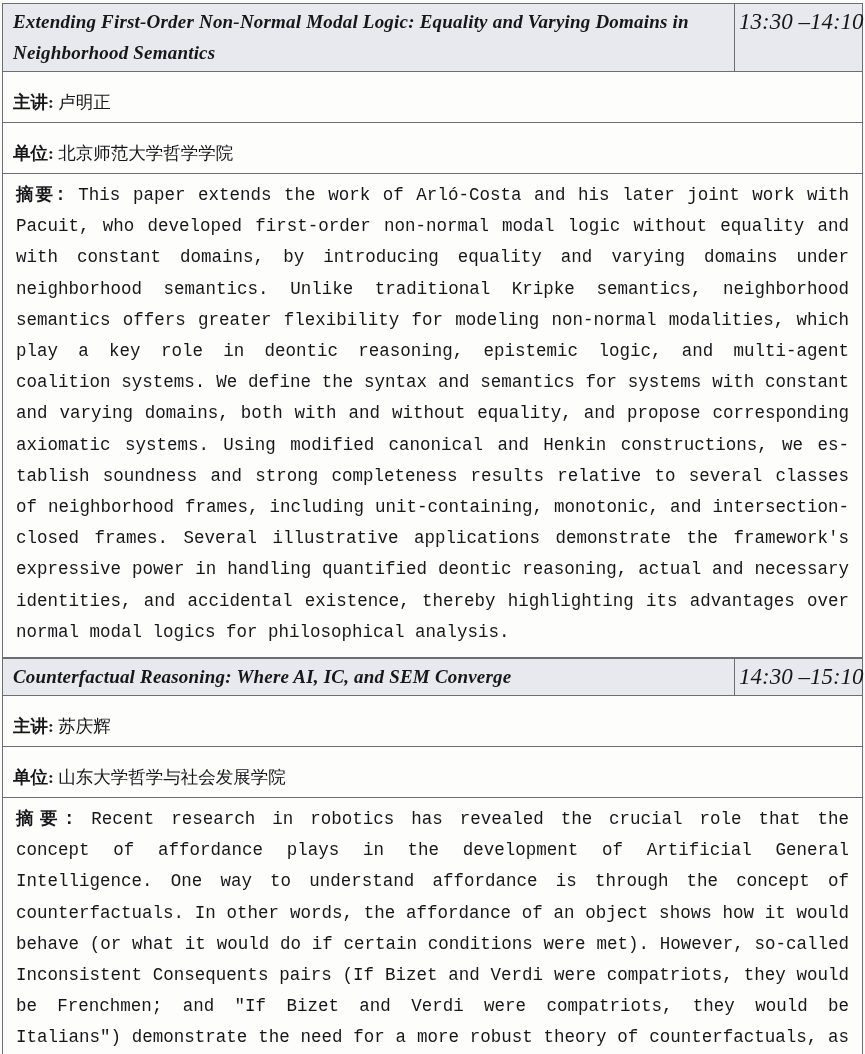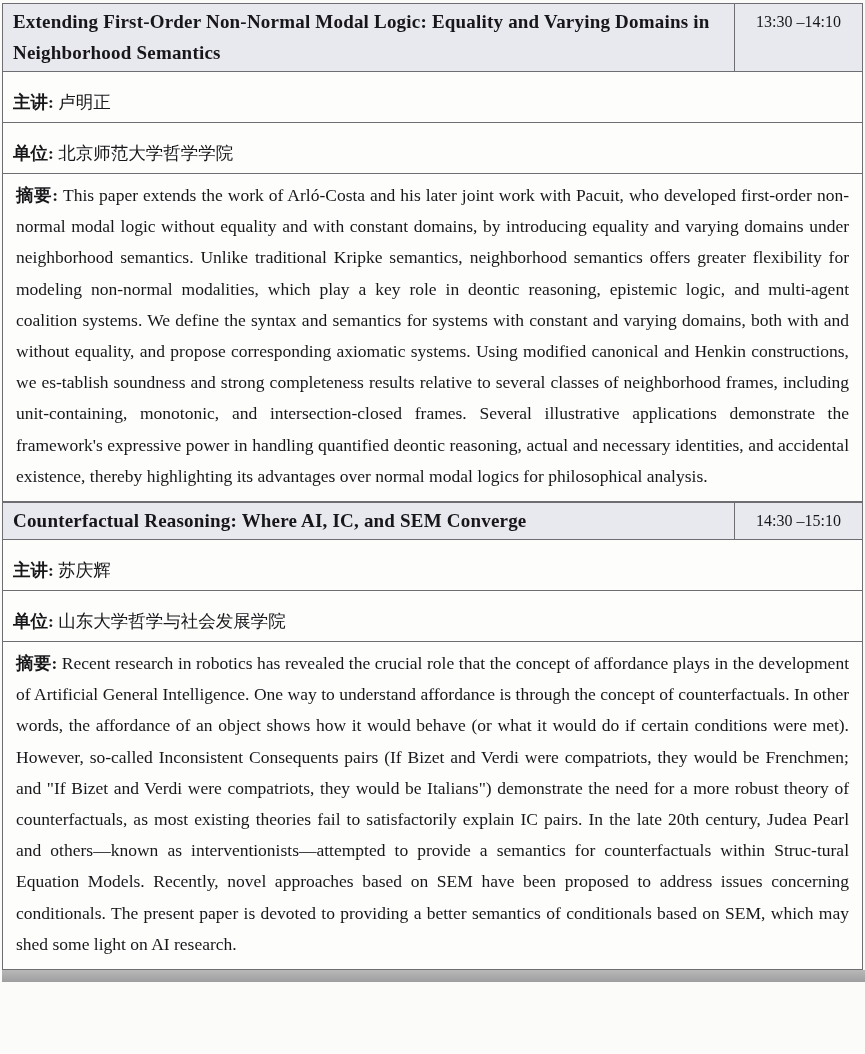--- a/index.html
+++ b/index.html
@@ -24,50 +24,52 @@
     border:1.5px solid var(--border-color);
     background:var(--cell-bg);
     width:861px;
   }
   .session + .session{}
   .row{border-top:1px solid var(--border-color);}
   .row:first-child{border-top:none;}
   .title-row{
     display:flex;
     background:var(--header-bg);
+    font-style:italic;
   }
   .title-cell{
     flex:1 1 auto;
     font-weight:bold;
     font-size:19px;
     line-height:31px;
     padding:2px 10px 3px 10px;
     letter-spacing:.2px;
   }
   .time-cell{
     width:128px;
     flex:0 0 128px;
     border-left:1px solid var(--border-color);
-    font-size:16px;
+    font-size:23px;
     line-height:31px;
     padding:2px 4px 3px 4px;
     text-align:center;
     white-space:nowrap;
   }
   .kv-row{
     font-size:17.5px;
     line-height:31px;
     padding:15px 10px 4px 10px;
   }
   .kv-label{font-weight:bold;}
   .abstract-row{
     font-size:17.5px;
     line-height:31.2px;
     padding:6px 13px 9px 13px;
     text-align:justify;
+    font-family:Liberation Mono, monospace;
   }
   .inline-label{font-weight:bold;}
   .bottom-shadow{
     height:12px;
     width:865px;
     margin-top:0;
     background:linear-gradient(#b8b8b9,var(--shadow-color));
   }
 </style>
 </head>

